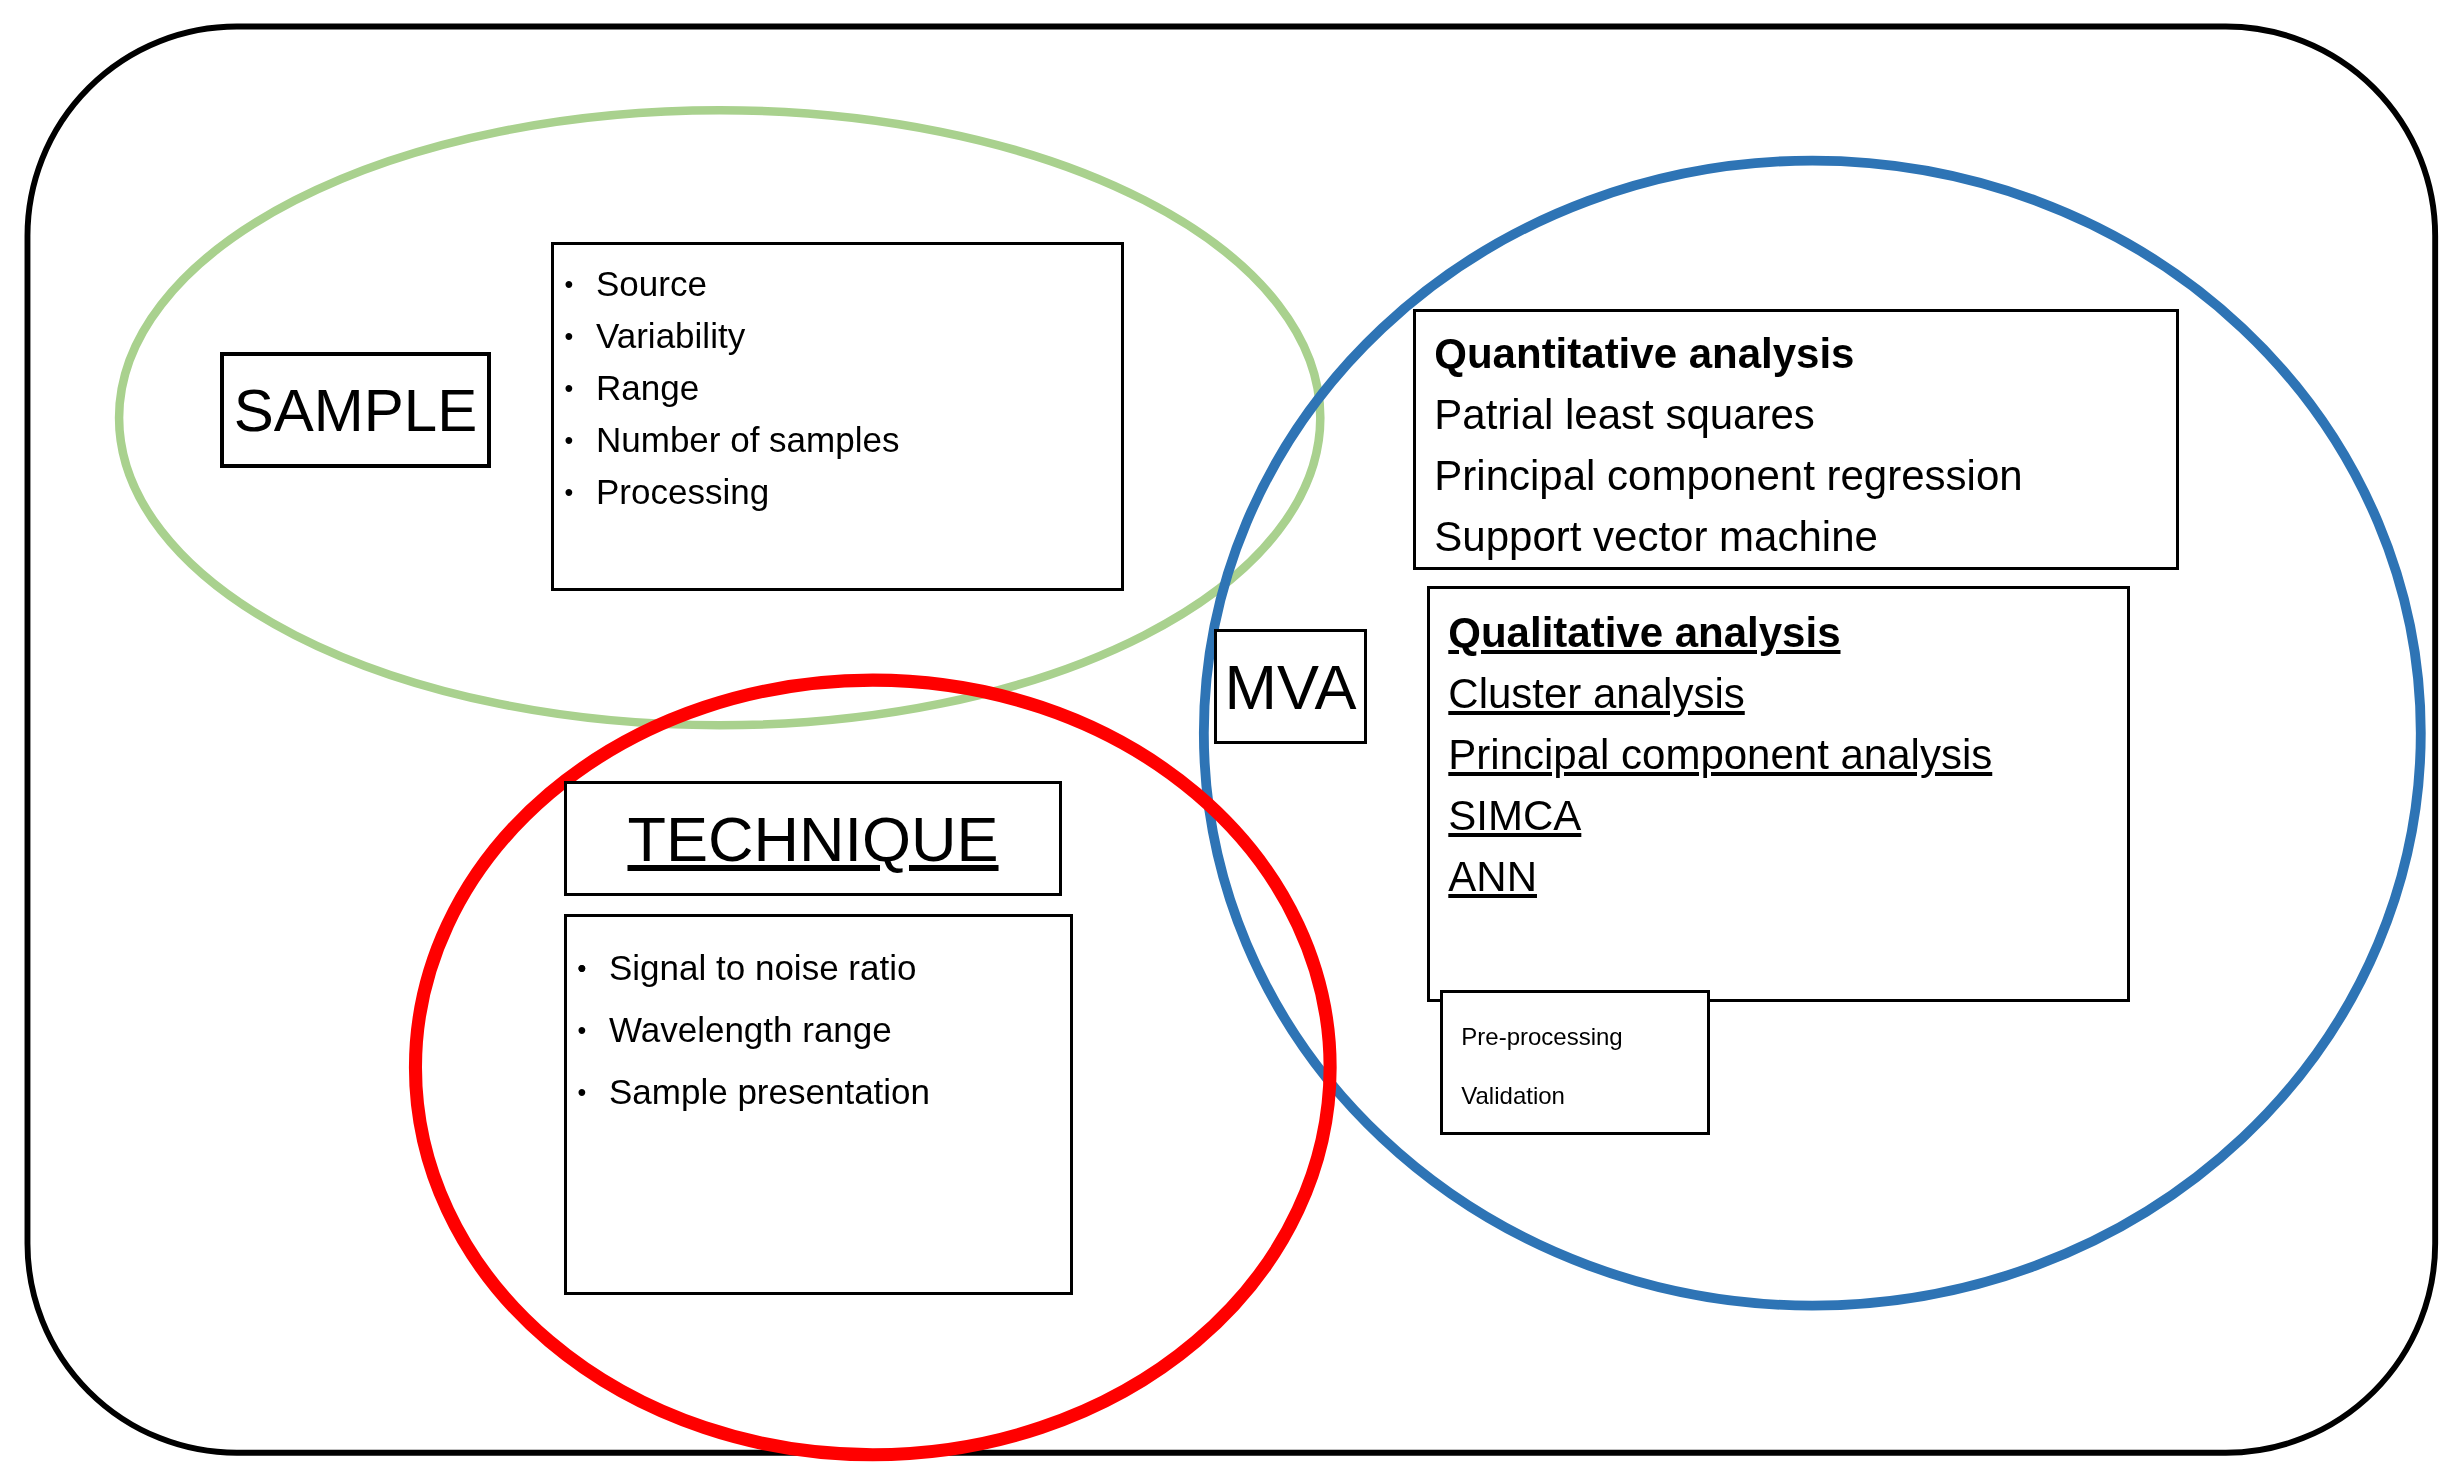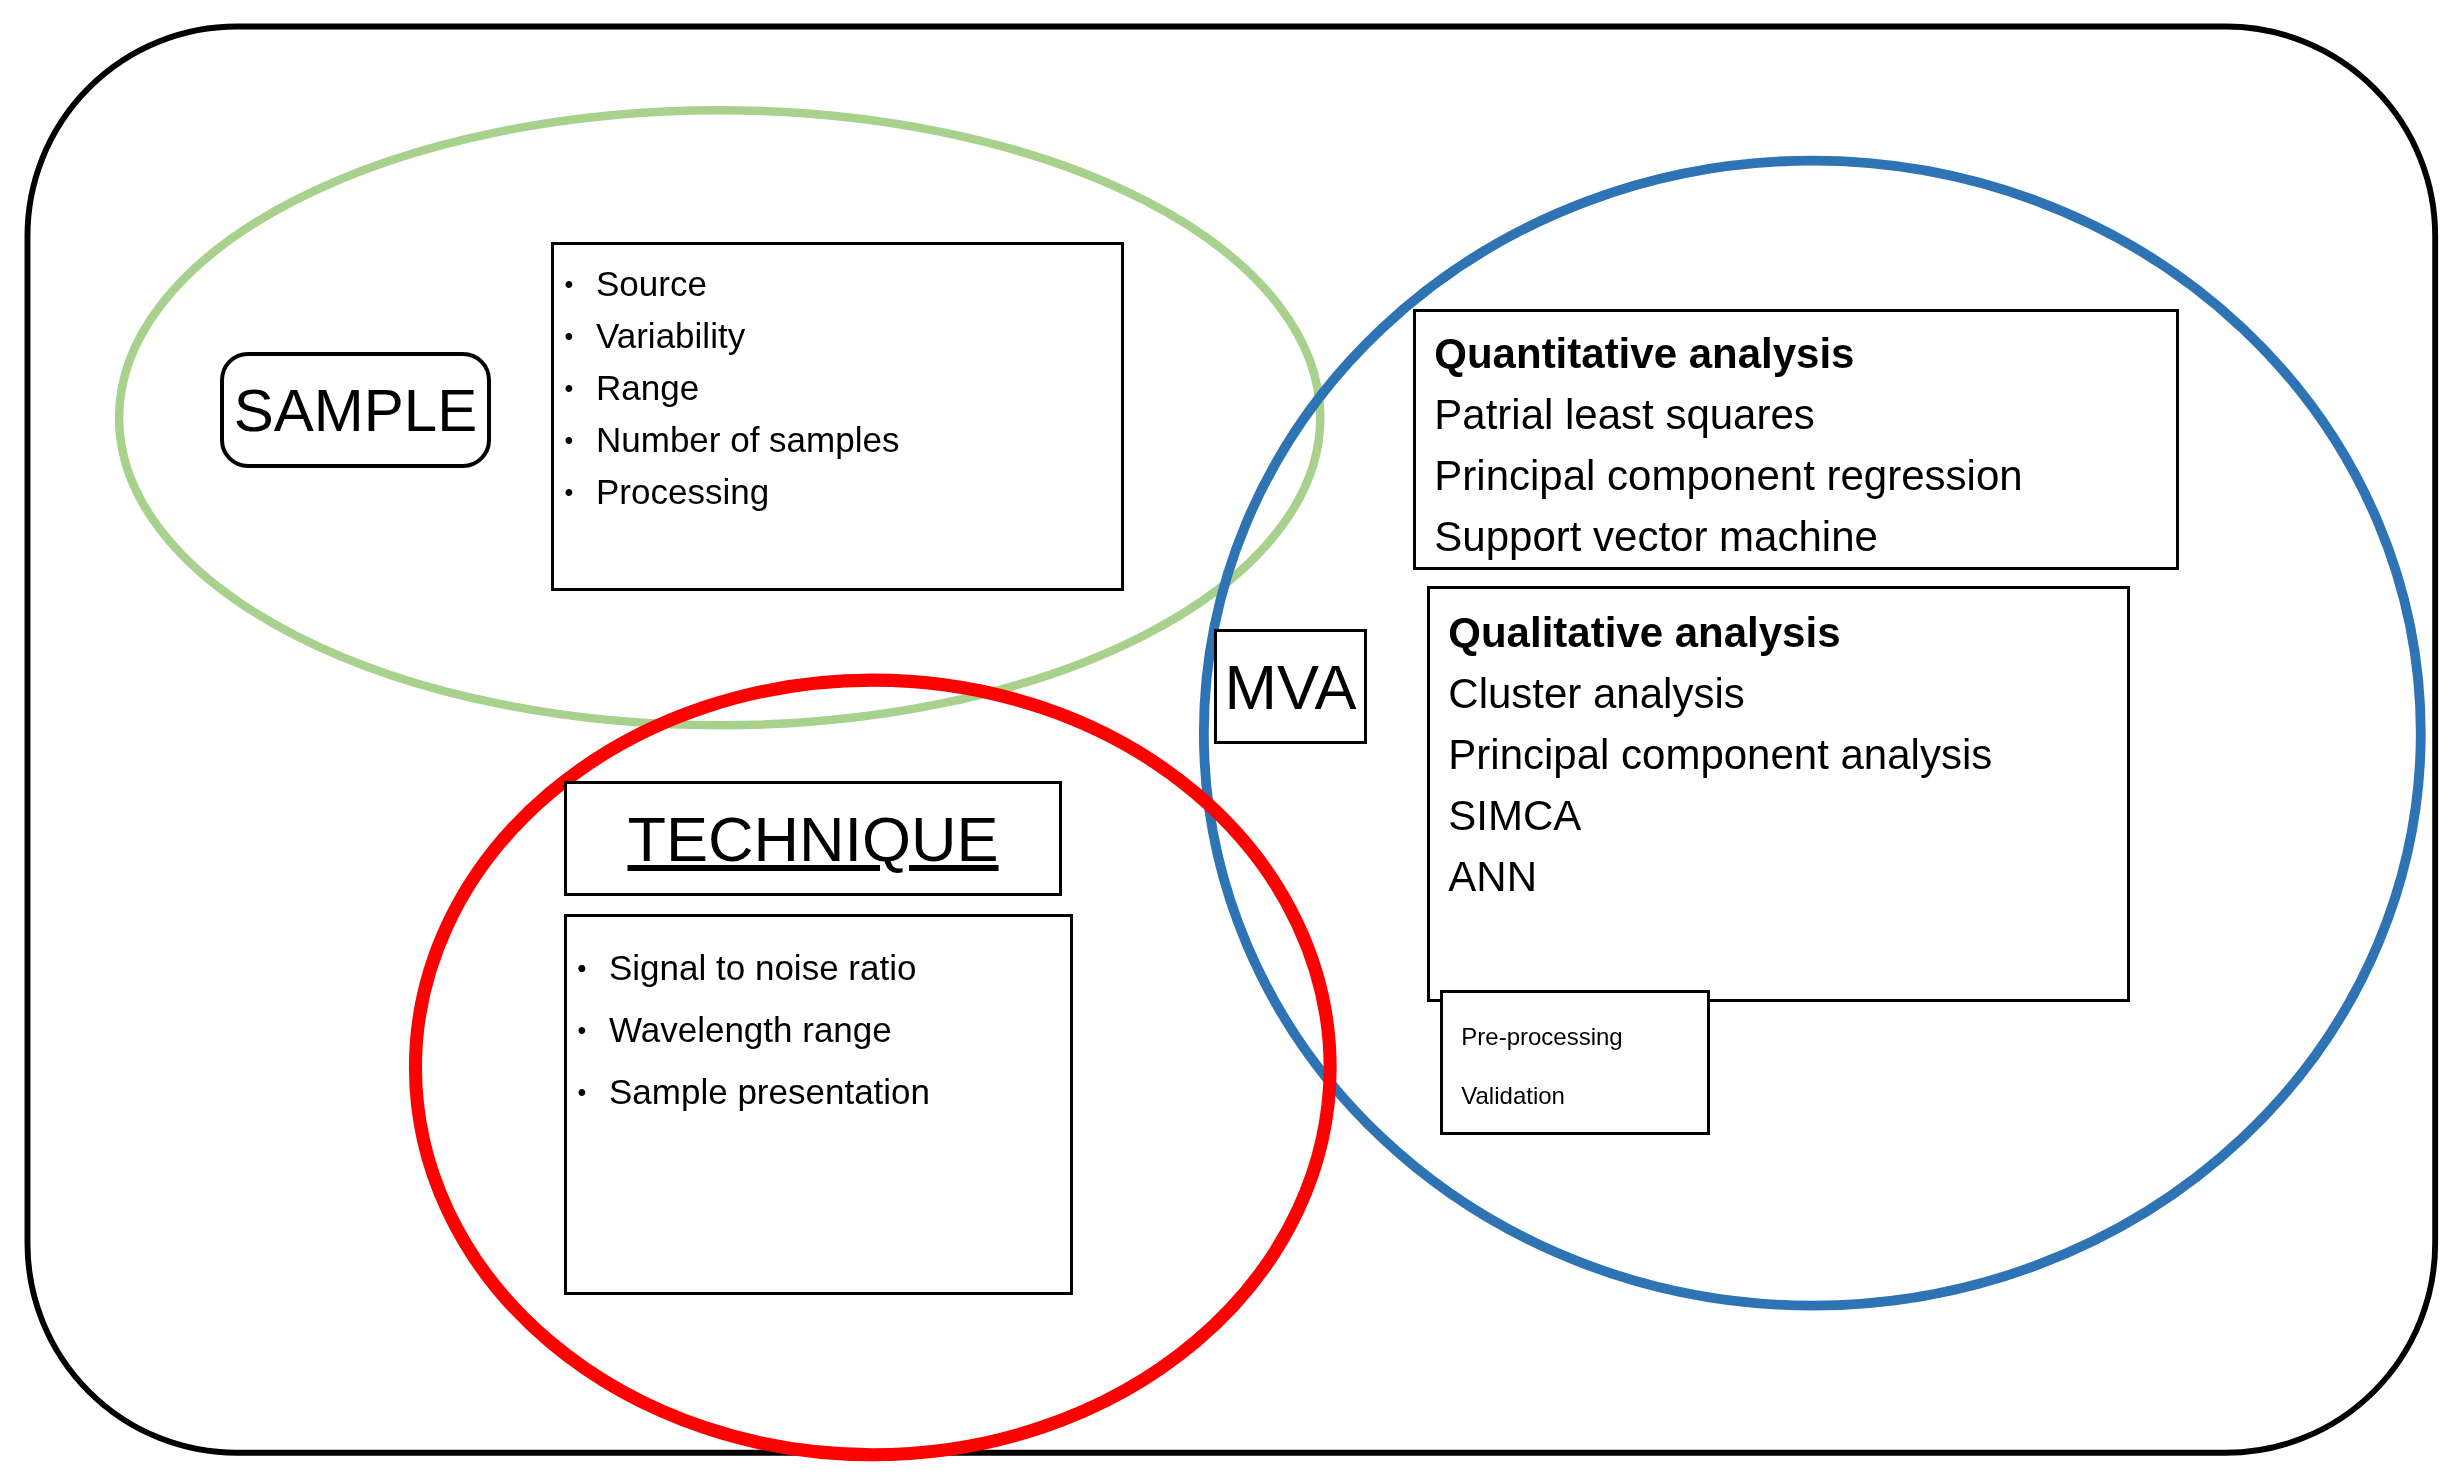--- a/index.html
+++ b/index.html
@@ -62,23 +62,23 @@
     white-space: nowrap;
   }
   .mva-box p.bold-title { font-weight: 700; }
   .pre-box p {
     margin: 0;
     font-size: 24px;
     line-height: 59px;
     white-space: nowrap;
   }
   .quant-pos  { left: 1413px; top: 309px;  width: 766px; height: 261px; padding: 10.5px 13px 0 18.3px; }
-  .qual-pos   { left: 1427px; top: 586px;  width: 703px; height: 416px; padding: 13px 13px 0 18.3px; }
+  .qual-pos   { left: 1427px; top: 586px;  width: 703px; height: 416px; padding: 13px 13px 0 18.3px; text-decoration: underline; }
   .pre-pos    { left: 1440px; top: 990px; width: 270px;  height: 145px; padding: 14.4px 13px 0 18.3px; }
-  .sample-label-pos    { left: 220px;  top: 352px;  width: 271px; height: 116px; border-width: 4.6px; border-radius: 28px; }
+  .sample-label-pos    { left: 220px;  top: 352px;  width: 271px; height: 116px; border-width: 4.6px; }
   .sample-list-pos     { left: 551px;  top: 242px;  width: 573px; height: 349px; padding-top: 13px; border-width: 3.3px; }
   .technique-label-pos { left: 564px;  top: 781px; width: 498px; height: 115px; text-decoration: underline; }
   .technique-list-pos  { left: 564px;  top: 914px; width: 509px; height: 381px; padding-top: 15.7px; border-width: 3.3px; }
   .mva-label-pos       { left: 1214px; top: 629px;  width: 153px; height: 115px; }
 </style>
 </head>
 <body>
 
 <div class="page">
 

